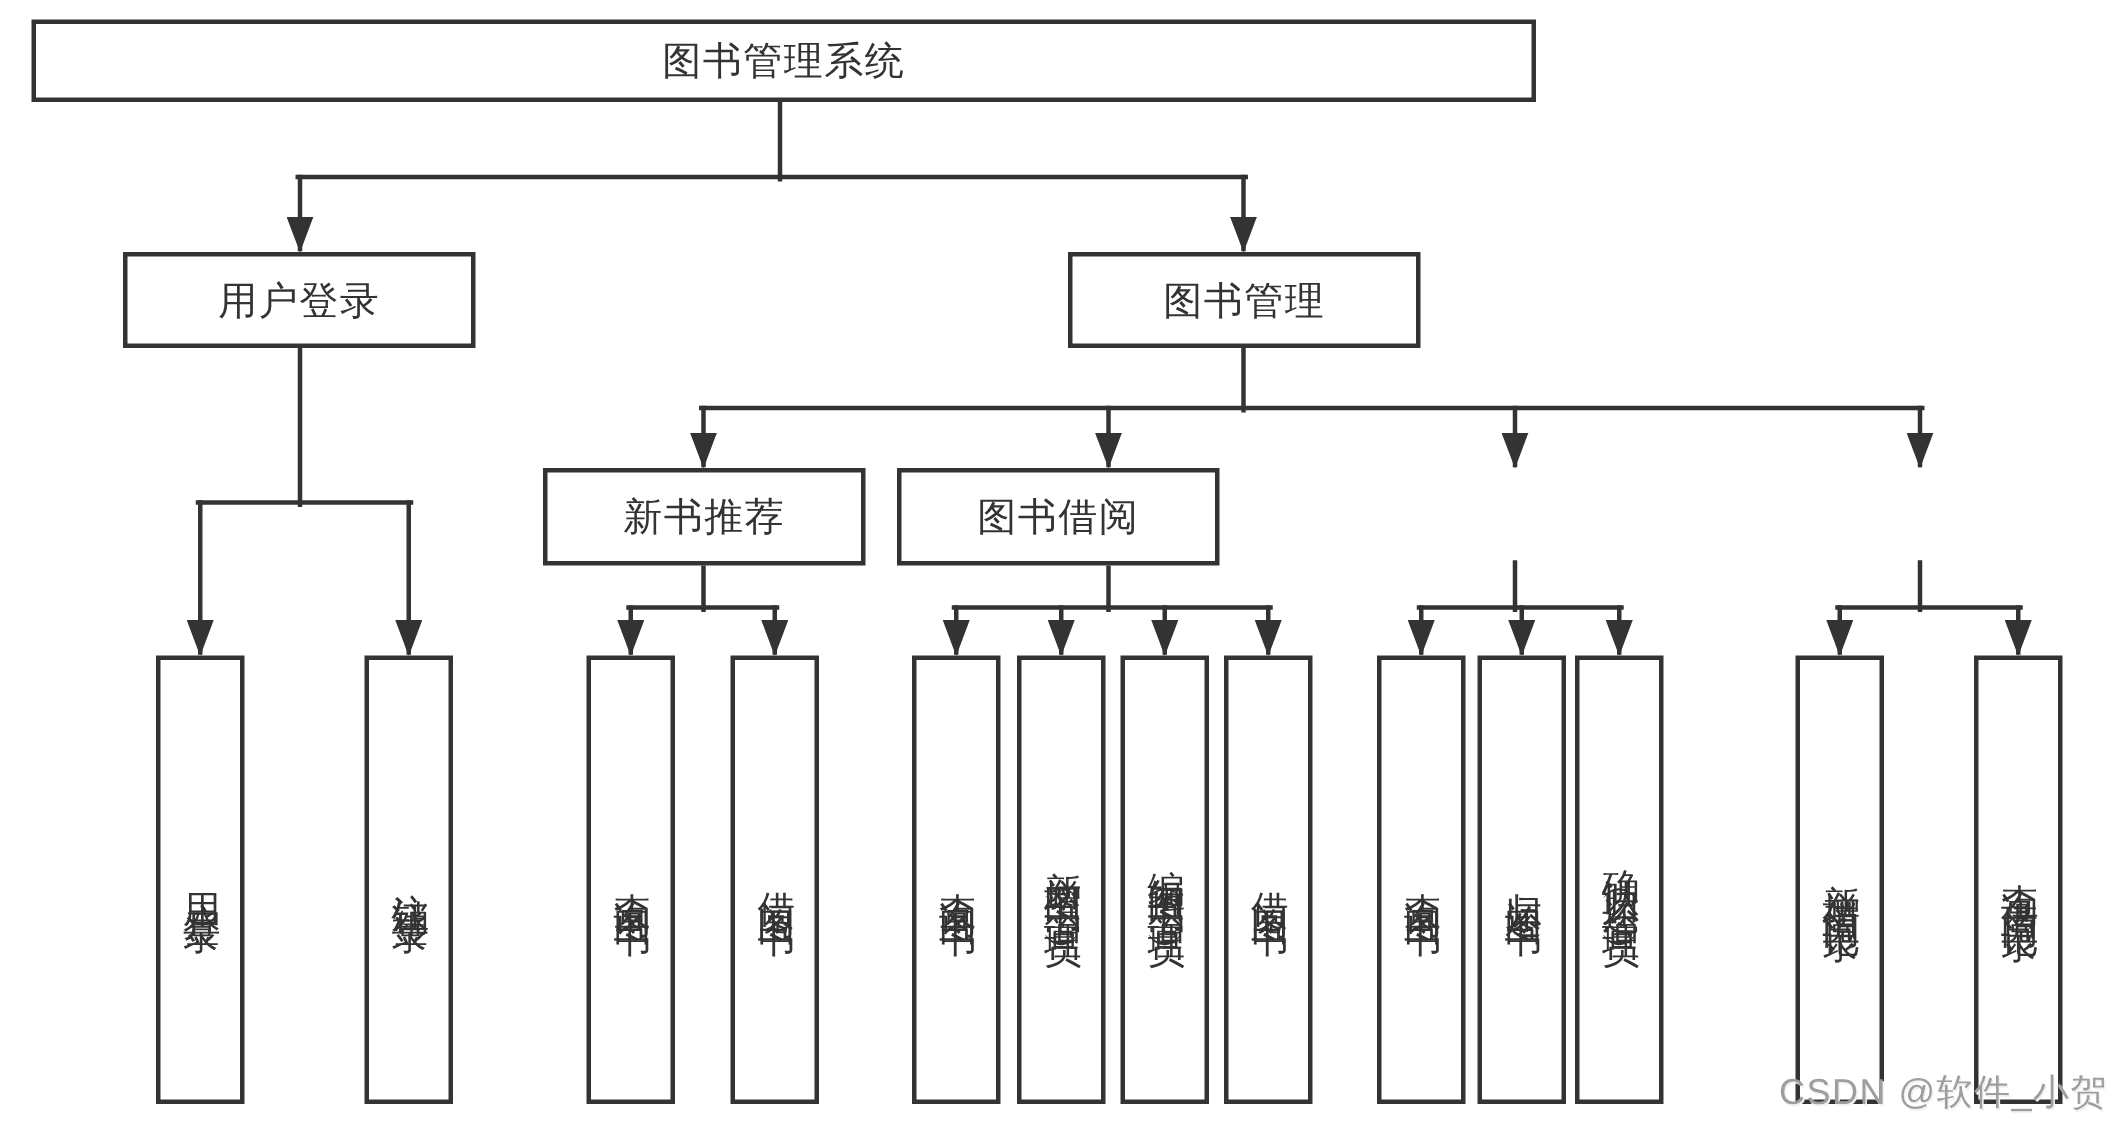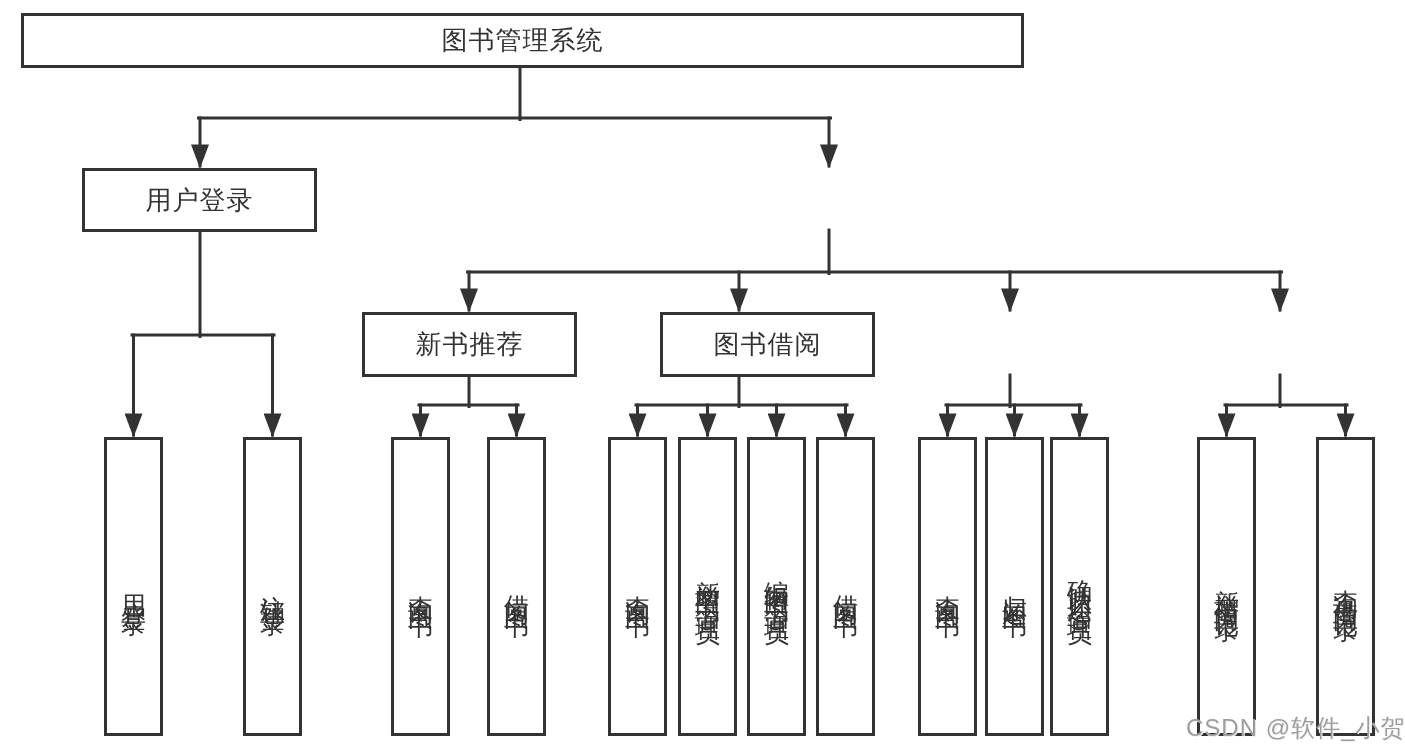--- a/index.html
+++ b/index.html
@@ -148,25 +148,28 @@
     </g>
   </svg>
 
   <div class="box root-box">
     <span class="hlabel">图书管理系统</span>
   </div>
 
   <div class="box lvl2" style="left:82px">
     <span class="hlabel">用户登录</span>
   </div>
+  <div class="box lvl2" style="left:712px">
+    <span class="hlabel">图书管理</span>
+  </div>
 
   <div class="box lvl3" style="left:362px">
     <span class="hlabel">新书推荐</span>
   </div>
-  <div class="box lvl3" style="left:660px">
+  <div class="box lvl3" style="left:598px">
     <span class="hlabel">图书借阅</span>
   </div>
 
   <div class="box leaf" style="left:104px">
     <span class="vlabel">用户登录</span>
   </div>
   <div class="box leaf" style="left:243px">
     <span class="vlabel">注销登录</span>
   </div>
 

